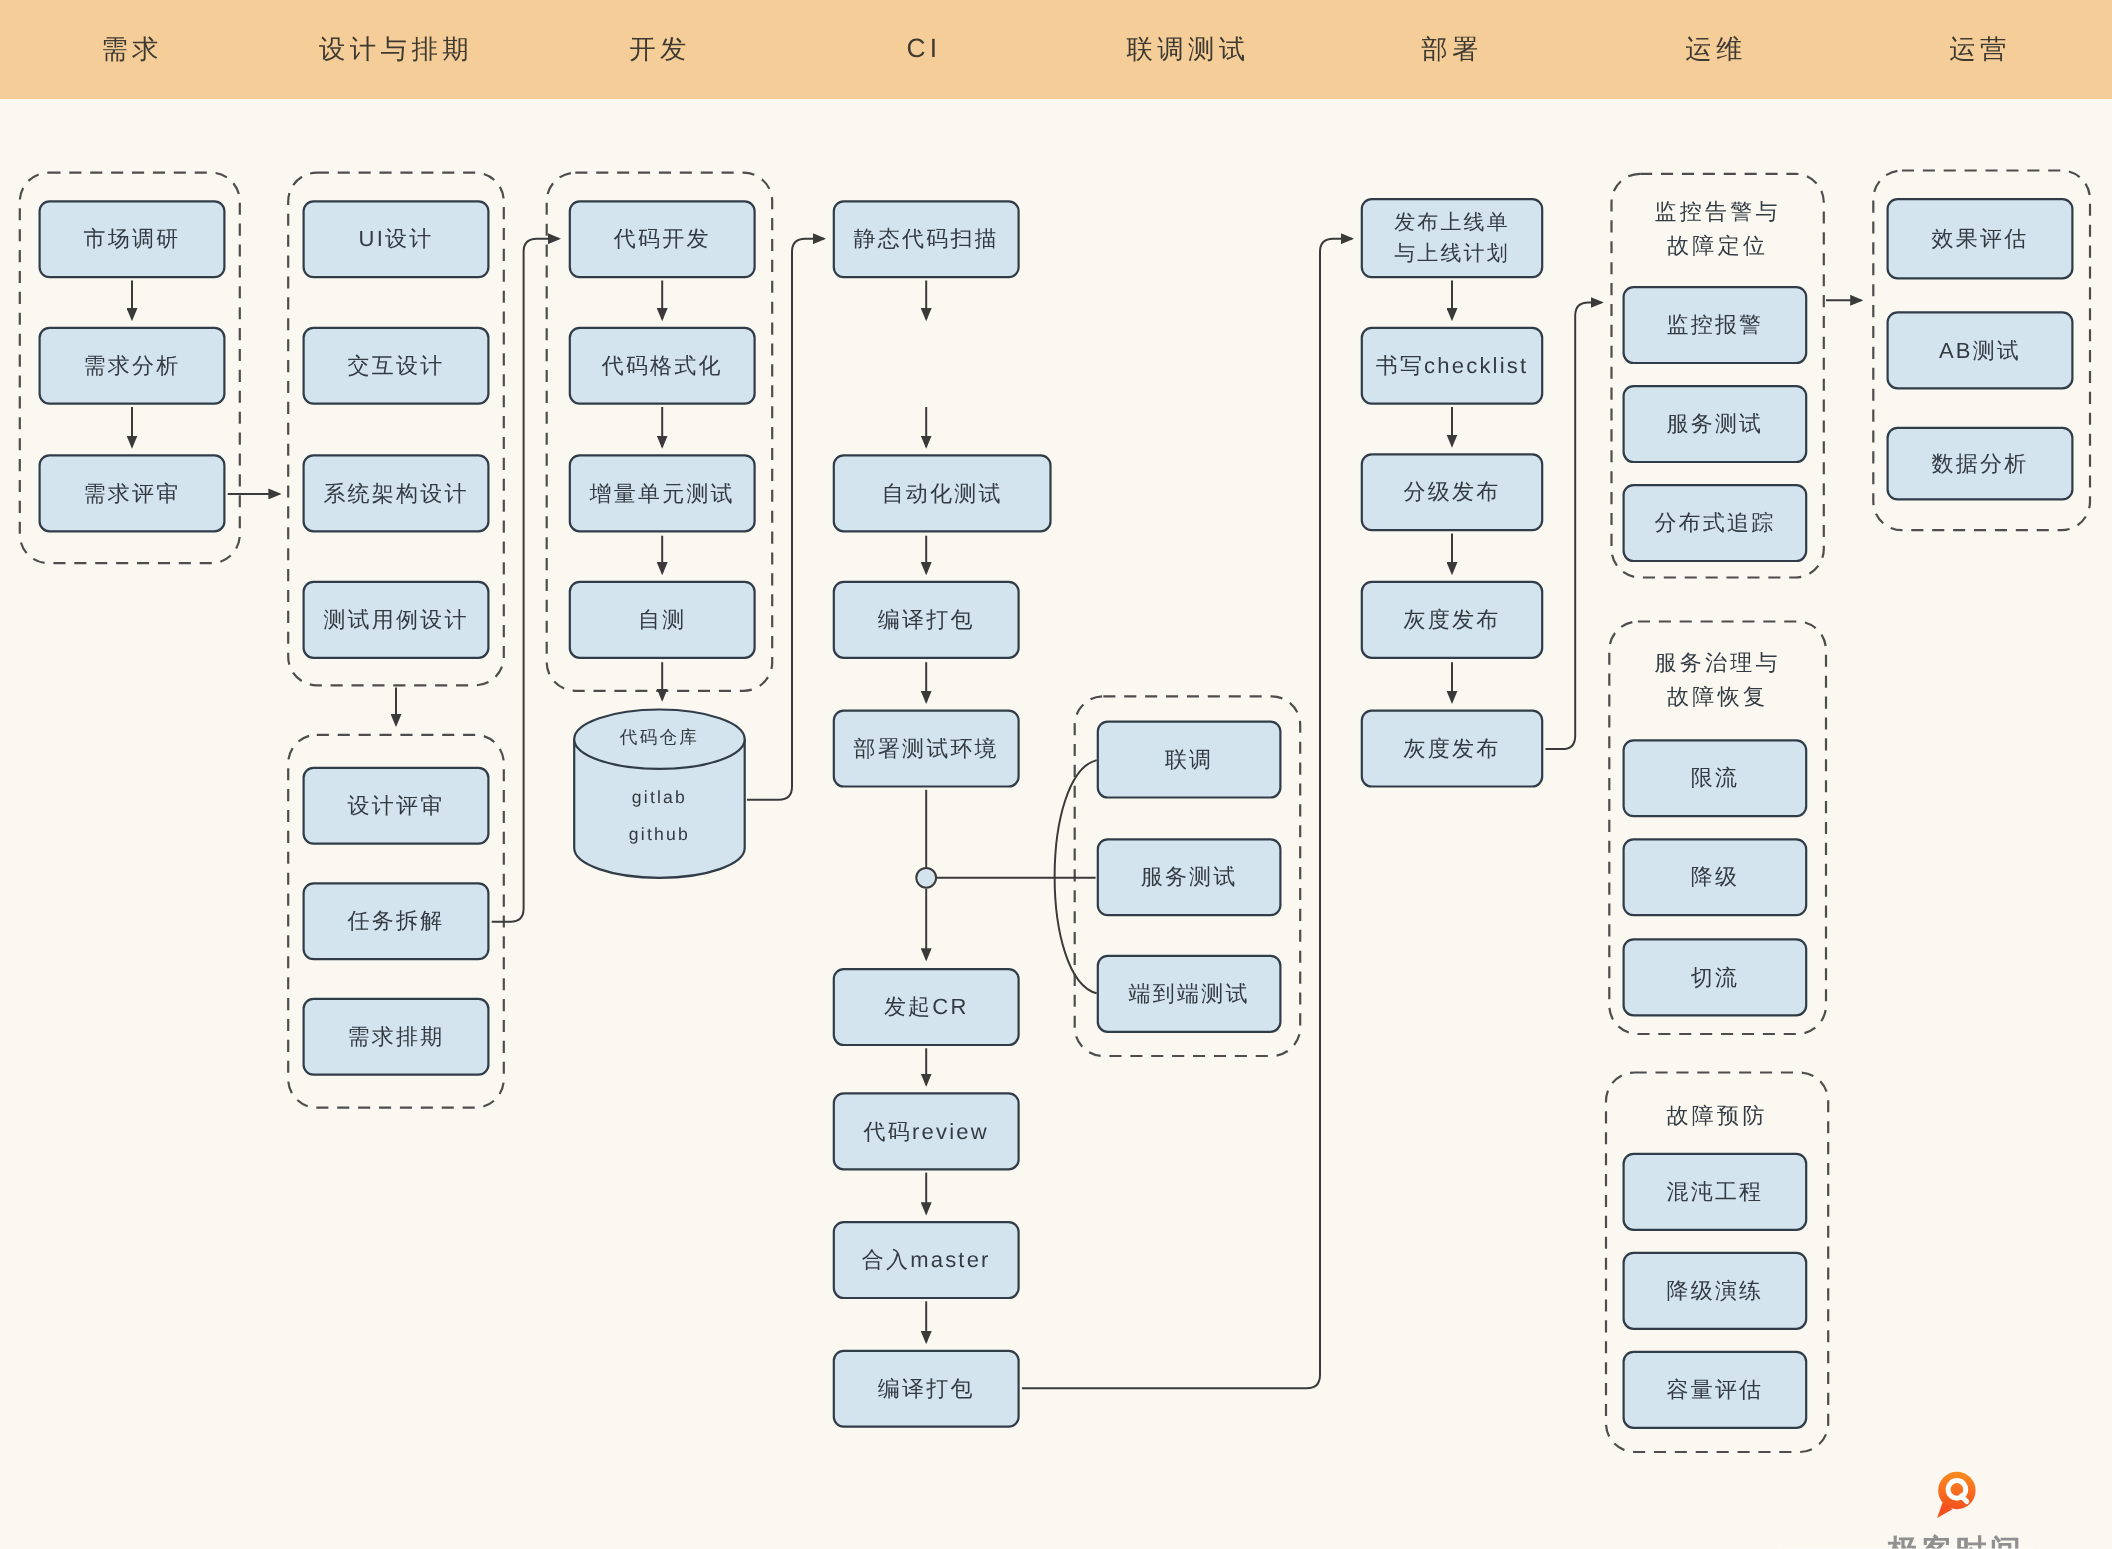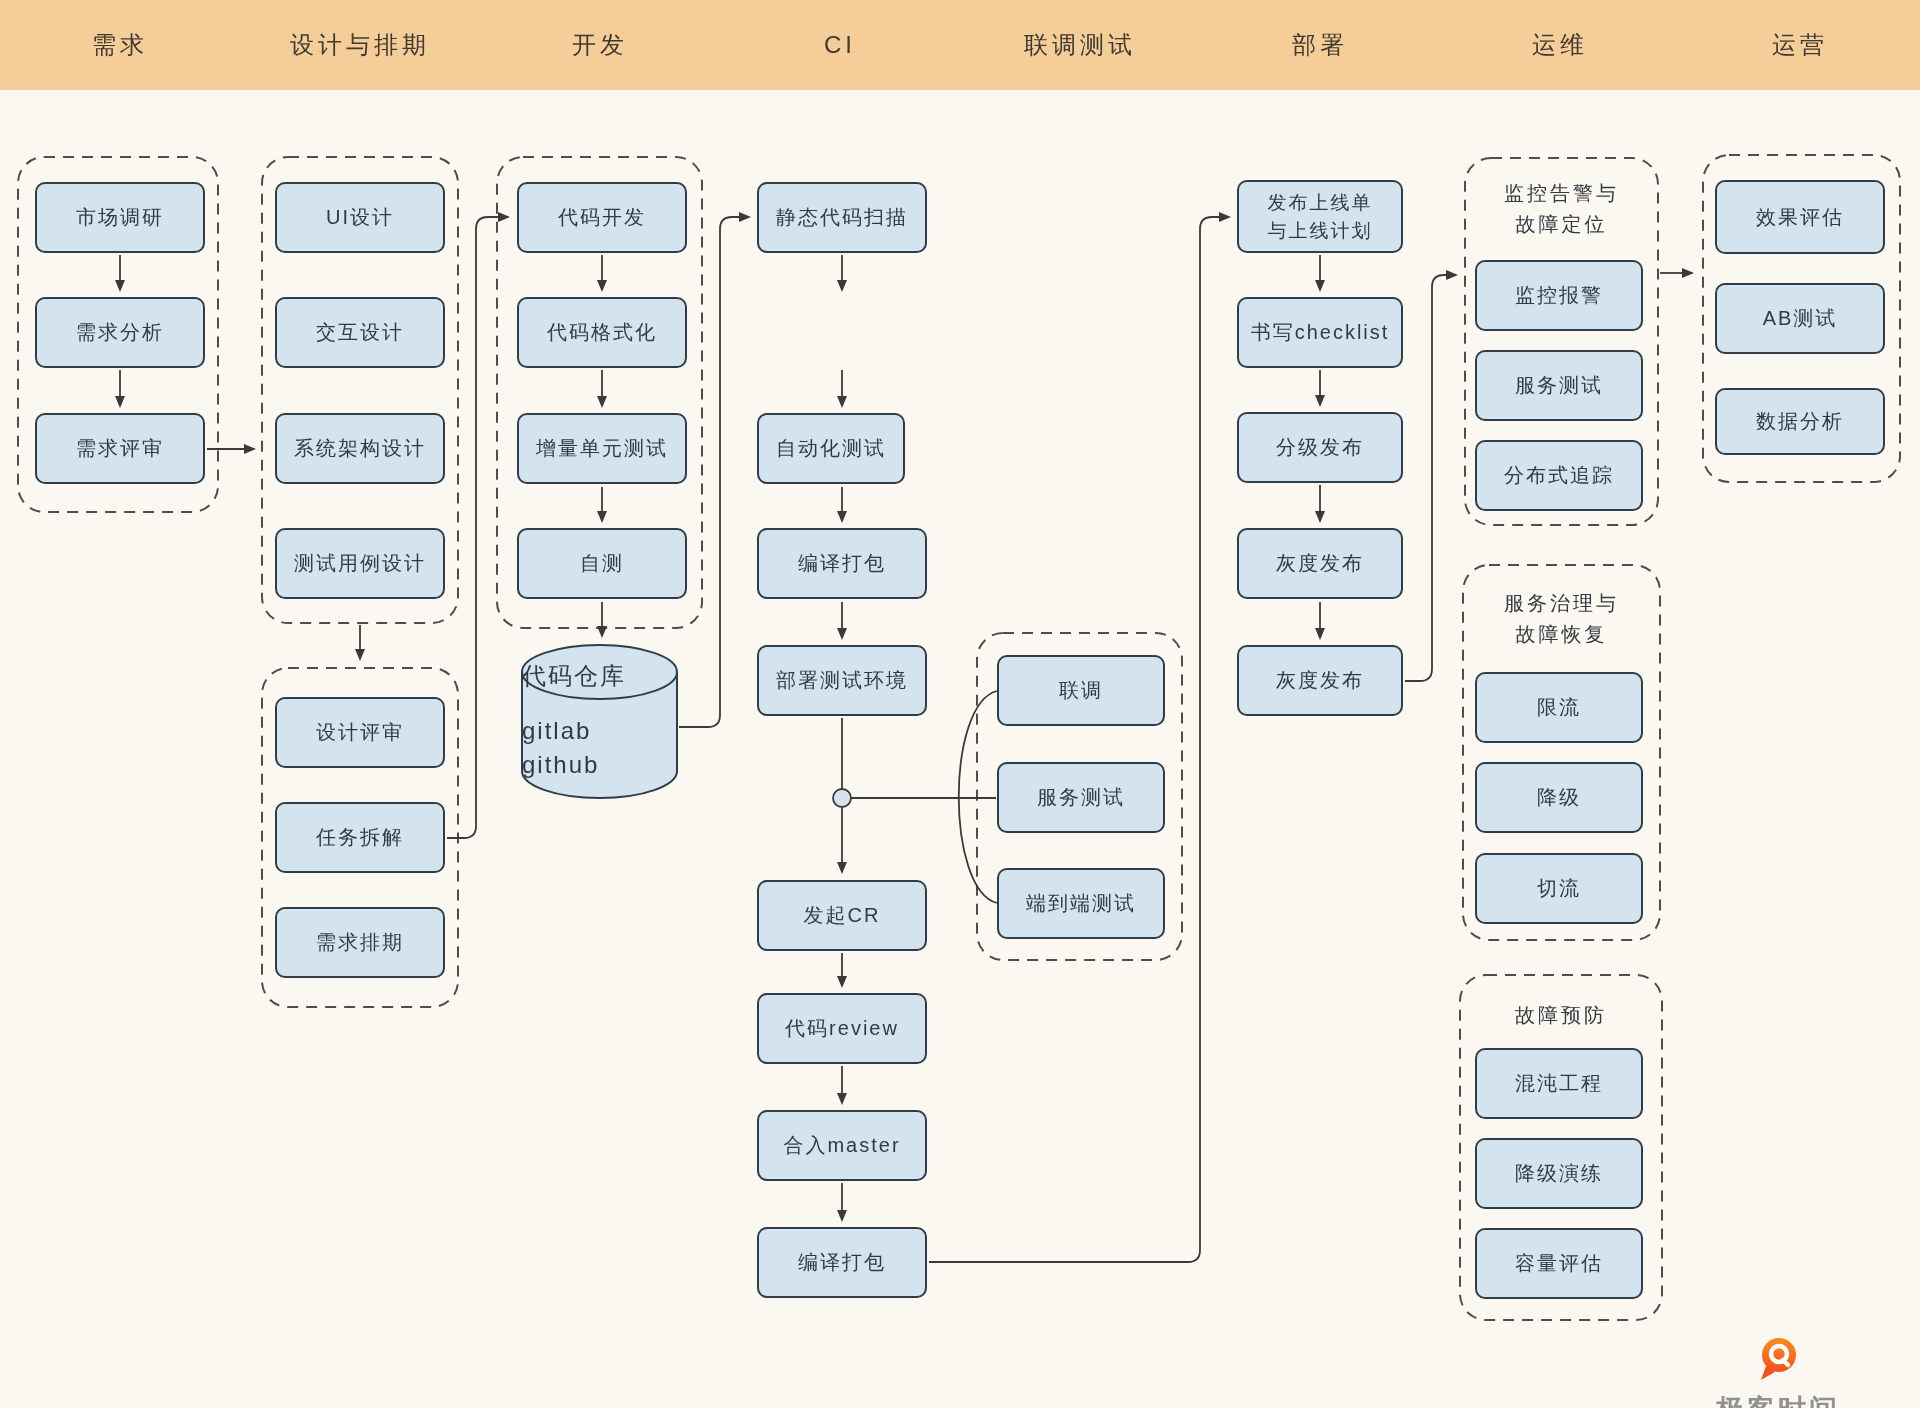--- a/index.html
+++ b/index.html
@@ -9,21 +9,21 @@
   .topbar span{position:absolute;top:45px;transform:translate(-50%,-50%);font-size:24px;letter-spacing:4px;color:#3e3a31;white-space:nowrap;}
   svg.layer{position:absolute;left:0;top:0;}
   .grp{fill:none;stroke:var(--group_border,#4d4d4d);stroke-width:2;stroke-dasharray:11 8;}
   .ln{fill:none;stroke:var(--line,#3a3a3a);stroke-width:1.8;}
   .box{position:absolute;background:var(--box_fill,#d3e4ee);border:2px solid var(--box_border,#303c47);
        border-radius:10px;display:flex;align-items:center;justify-content:center;
        font-size:20px;letter-spacing:2px;color:var(--text,#333a42);box-sizing:border-box;text-align:center;}
   .box.two-line{white-space:pre-line;line-height:1.45;font-size:19px;}
   .gtitle{position:absolute;text-align:center;font-size:20px;letter-spacing:3px;color:var(--text,#333a42);
           white-space:pre-line;line-height:1.55;}
-  .cyl-label{position:absolute;text-align:left;font-size:24px;letter-spacing:2px;color:var(--text,#333a42);}
+  .cyl-label{position:absolute;text-align:center;font-size:16px;letter-spacing:2px;color:var(--text,#333a42);}
   .logo{position:absolute;left:1716px;top:1336px;display:flex;align-items:center;gap:9px;flex-direction:column;}
   .logo-text{font-size:28px;font-weight:bold;color:var(--logo_text,#909090);letter-spacing:3px;white-space:nowrap;}
 </style>
 </head>
 <body>
 
 <div id="canvas">
 
   <div class="topbar">
     <span style="left:120px">需求</span>
@@ -113,21 +113,21 @@
   <div class="box" style="left:517px;top:182px;width:170px;height:71px">代码开发</div>
   <div class="box" style="left:517px;top:297px;width:170px;height:71px">代码格式化</div>
   <div class="box" style="left:517px;top:413px;width:170px;height:71px">增量单元测试</div>
   <div class="box" style="left:517px;top:528px;width:170px;height:71px">自测</div>
 
   <div class="cyl-label" style="left:522px;top:660px;width:155px">代码仓库</div>
   <div class="cyl-label" style="left:522px;top:717px;width:155px">gitlab</div>
   <div class="cyl-label" style="left:522px;top:751px;width:155px">github</div>
 
   <div class="box" style="left:757px;top:182px;width:170px;height:71px">静态代码扫描</div>
-  <div class="box" style="left:757px;top:413px;width:148px;height:71px">自动化测试</div>
+  <div class="box" style="left:757px;top:413px;width:199px;height:71px">自动化测试</div>
   <div class="box" style="left:757px;top:528px;width:170px;height:71px">编译打包</div>
   <div class="box" style="left:757px;top:645px;width:170px;height:71px">部署测试环境</div>
   <div class="box" style="left:757px;top:880px;width:170px;height:71px">发起CR</div>
   <div class="box" style="left:757px;top:993px;width:170px;height:71px">代码review</div>
   <div class="box" style="left:757px;top:1110px;width:170px;height:71px">合入master</div>
   <div class="box" style="left:757px;top:1227px;width:170px;height:71px">编译打包</div>
 
   <div class="box" style="left:997px;top:655px;width:168px;height:71px">联调</div>
   <div class="box" style="left:997px;top:762px;width:168px;height:71px">服务测试</div>
   <div class="box" style="left:997px;top:868px;width:168px;height:71px">端到端测试</div>

